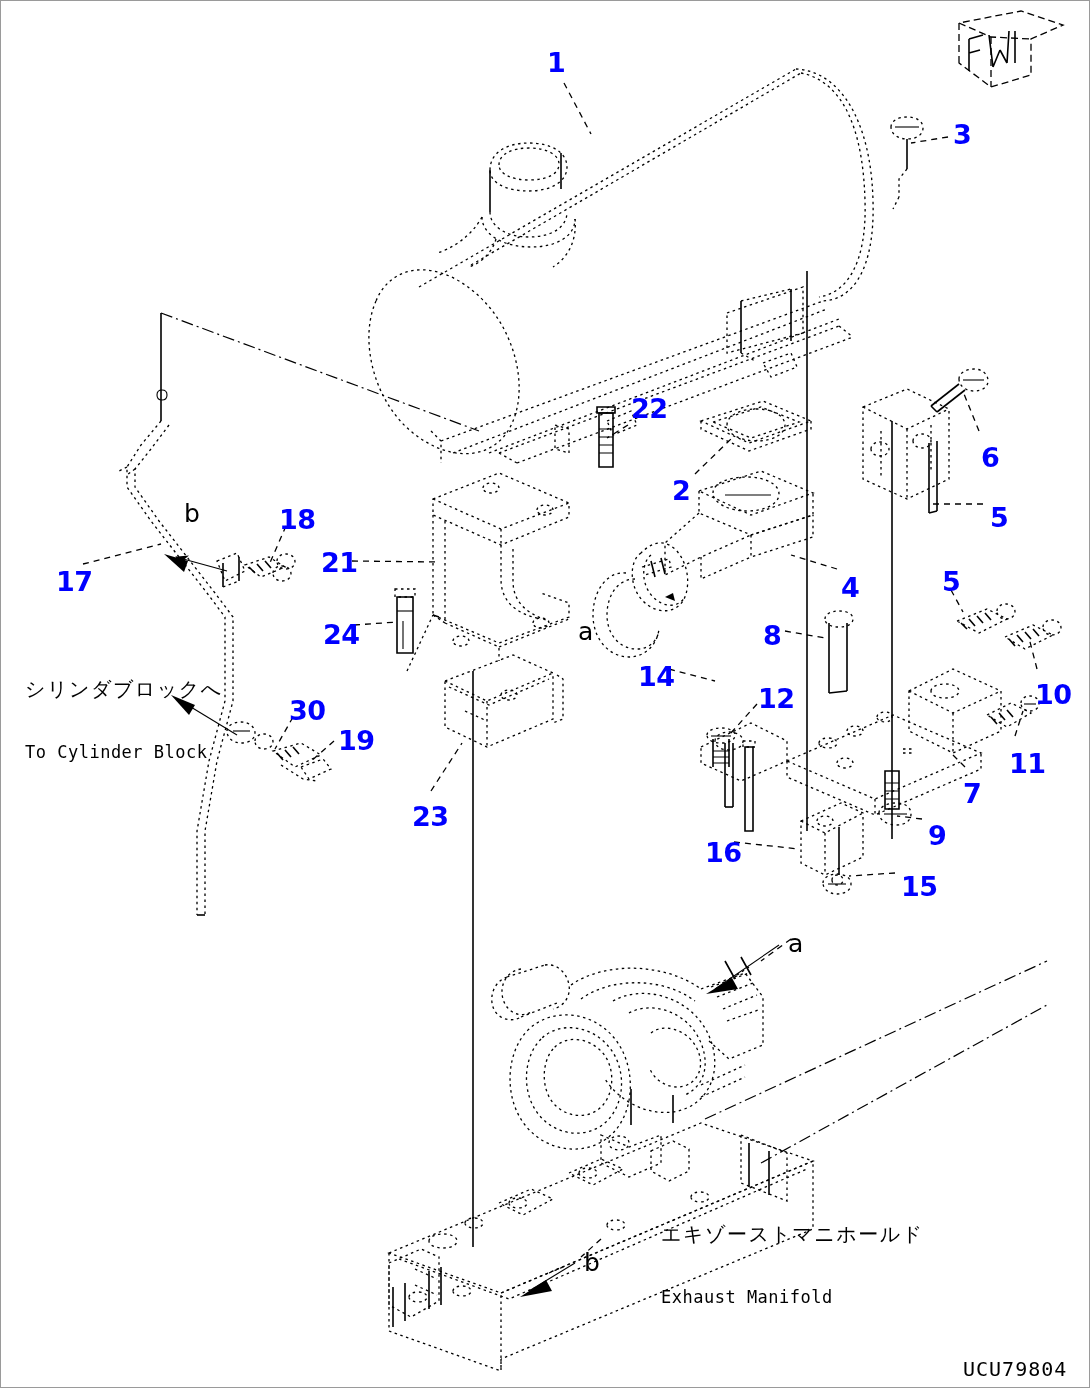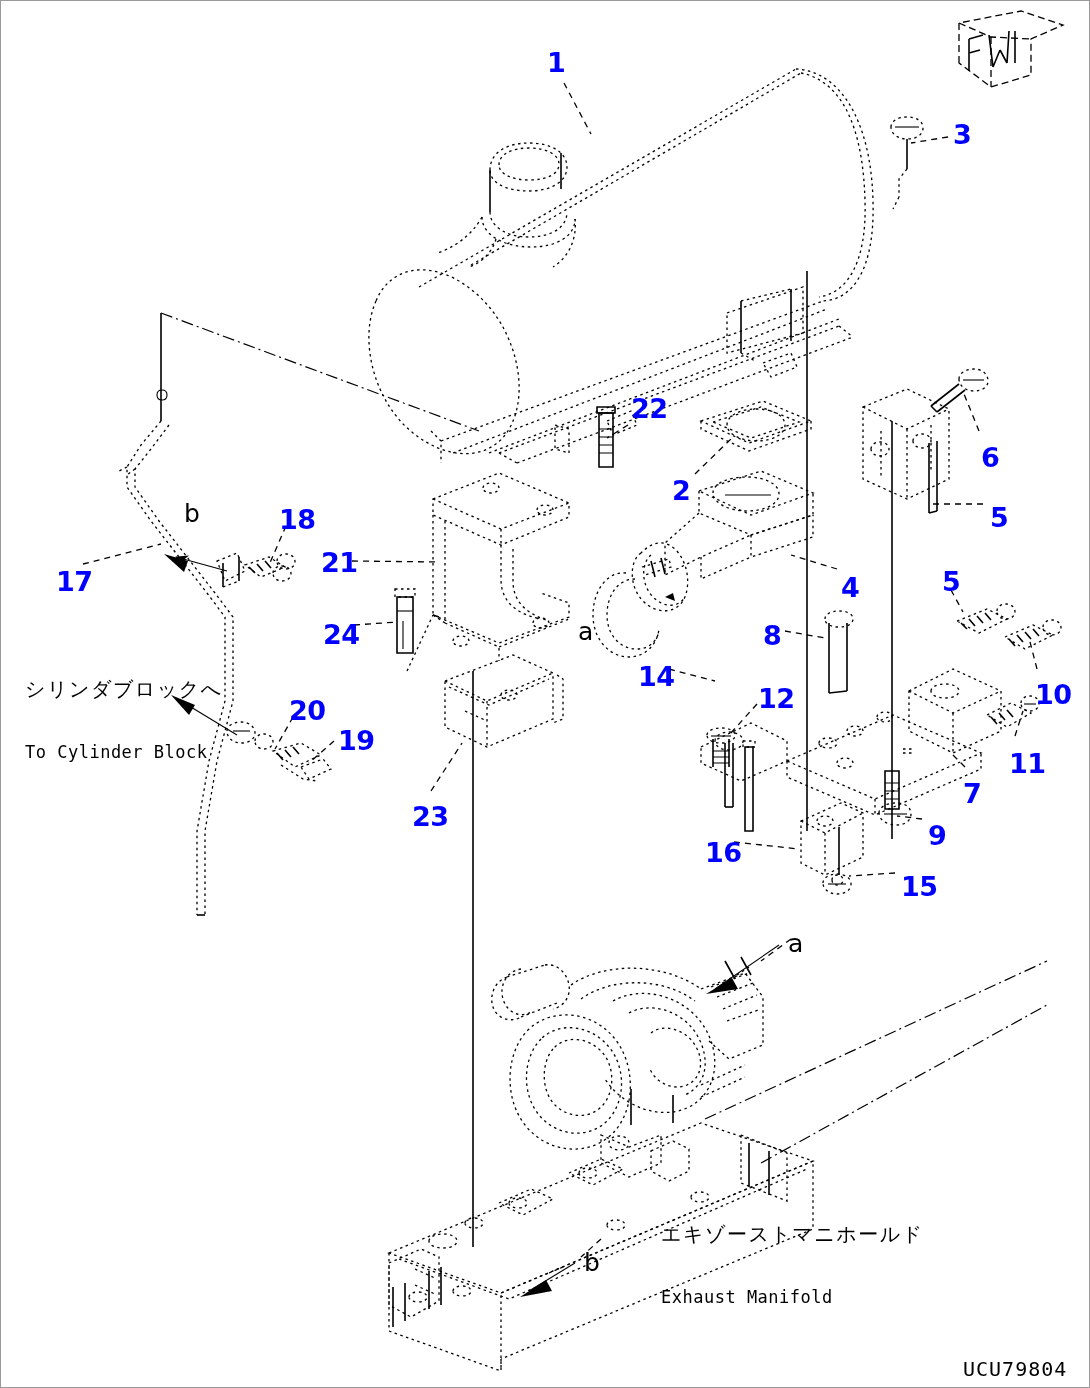--- a/index.html
+++ b/index.html
@@ -478,21 +478,21 @@
   <div class="callout" style="left:637px; top:662px;">14</div>
   <div class="callout" style="left:757px; top:684px;">12</div>
   <div class="callout" style="left:962px; top:779px;">7</div>
   <div class="callout" style="left:927px; top:821px;">9</div>
   <div class="callout" style="left:704px; top:838px;text-align:right;">16</div>
   <div class="callout" style="left:900px; top:872px;">15</div>
   <div class="callout" style="left:55px;  top:567px;">17</div>
   <div class="callout" style="left:278px; top:505px;">18</div>
   <div class="callout" style="left:320px; top:548px;">21</div>
   <div class="callout" style="left:322px; top:620px;">24</div>
-  <div class="callout" style="left:288px; top:696px;">20</div>
+  <div class="callout" style="left:288px; top:696px;">30</div>
   <div class="callout" style="left:337px; top:726px;">19</div>
   <div class="callout" style="left:411px; top:802px;">23</div>
 
   <div class="refmark" style="left:183px;  top:500px;">b</div>
   <div class="refmark" style="left:577px;  top:618px;">a</div>
   <div class="refmark" style="left:787px;  top:930px;">a</div>
   <div class="refmark" style="left:583px;  top:1249px;">b</div>
 
   <div class="noteblk" style="left:24px; top:637px;">
     <div class="jp">シリンダブロックへ</div>

